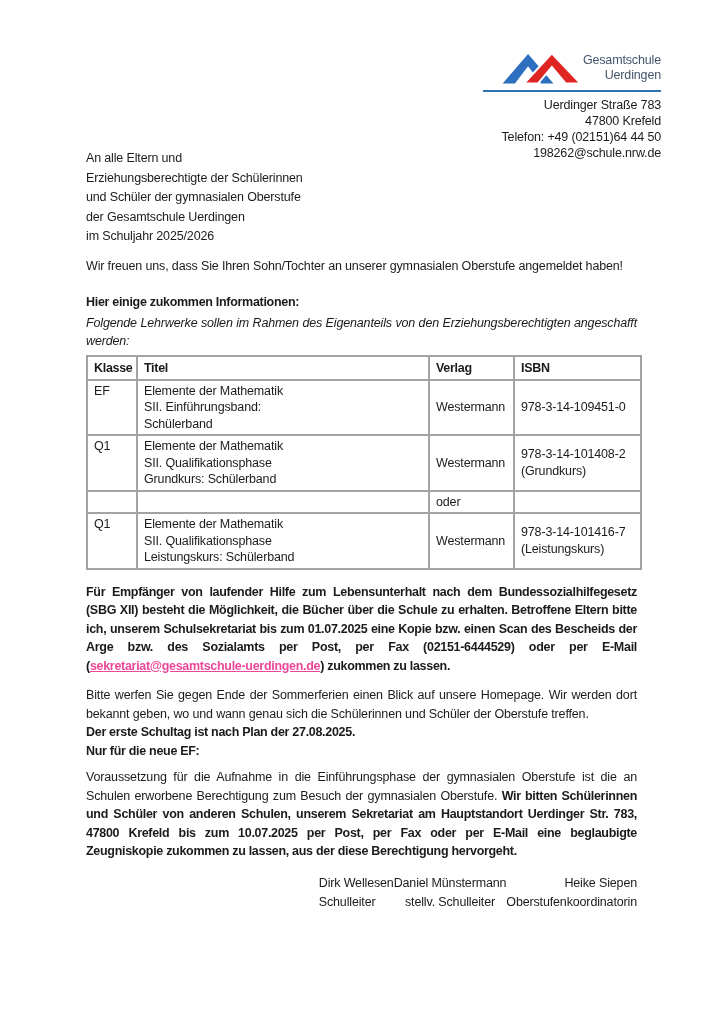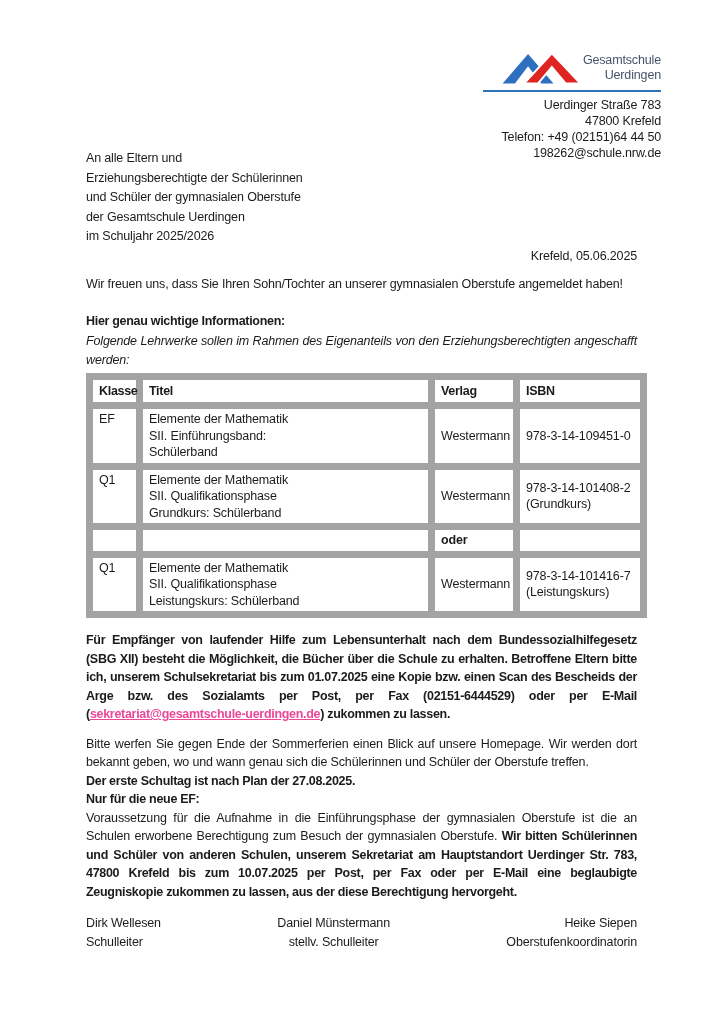--- a/index.html
+++ b/index.html
@@ -3,55 +3,55 @@
 <meta charset="utf-8">
 <style>
   html,body{margin:0;padding:0;background:#ffffff;}
   body{
     width:724px;height:1024px;overflow:hidden;
     font-family:"Liberation Sans","DejaVu Sans",sans-serif;
     color:#1b1b1b;font-size:12.5px;line-height:18.5px;letter-spacing:-0.15px;
   }
   .page{box-sizing:border-box;width:724px;height:1024px;padding:50px 87px 0 86px;background:#fff;}
   p{margin:0;}
-  .just{text-align:justify;}
+  .just{text-align:justify;margin-top:8px;}
   .b{font-weight:bold;letter-spacing:-0.3px;}
   .pre{white-space:pre-line;}
 
   
   .brand{width:178px;margin-left:auto;margin-right:-24px;}
   .brand-row{display:flex;align-items:center;justify-content:flex-end;gap:0;}
   .brand-name{text-align:right;color:#44546a;font-size:12.5px;line-height:15px;}
   .brand-rule{height:2px;background:#2e75b6;margin-top:4px;}
   .address{text-align:right;line-height:16px;margin-top:5px;}
 
   .recipient{margin-top:-12px;line-height:19.5px;}
   .dateline{text-align:right;margin-top:0;}
 
   .intro{margin-top:10px;}
   .sec-head{margin-top:18px;font-weight:bold;letter-spacing:-0.3px;}
   .info-intro{margin-top:2px;font-style:italic;}
 
   
   table.books{border-collapse:collapse;margin-top:4px;width:554px;table-layout:fixed;}
   table.books th,table.books td{
-    border:7px solid #a3a3a3;padding:2px 6px;vertical-align:middle;
+    border:2px solid #a3a3a3;padding:2px 6px;vertical-align:middle;
     font-size:12.5px;line-height:16.5px;text-align:left;
   }
   table.books th{font-weight:bold;letter-spacing:-0.3px;line-height:18px;}
   td.c{text-align:center;}
   td.top{vertical-align:middle;}
-  .sep-cell{text-align:center;font-weight:bold;line-height:17px;}
+  .sep-cell{text-align:center;font-weight:normal;line-height:17px;}
 
   .social{margin-top:13px;}
   a.mail{color:#ec4899;text-decoration:underline;}
   .homepage{margin-top:11px;}
   .ef-head{font-weight:bold;letter-spacing:-0.3px;}
   .closing{margin-top:13px;}
-  .signatures{display:flex;justify-content:space-between;margin-top:13px;line-height:19px;}
+  .signatures{display:flex;justify-content:flex-end;margin-top:13px;line-height:19px;}
   .sig.mid{text-align:center;}
   .sig.right{text-align:right;}
 </style>
 </head>
 <body>
 
 <div class="page">
 
   <div class="brand">
     <div class="brand-row">
@@ -68,25 +68,24 @@
 Telefon: +49 (02151)64 44 50
 198262@schule.nrw.de</div>
   </div>
 
   <div class="recipient pre">An alle Eltern und
 Erziehungsberechtigte der Schülerinnen
 und Schüler der gymnasialen Oberstufe
 der Gesamtschule Uerdingen
 im Schuljahr 2025/2026</div>
 
-  <div class="dateline">Krefeld, 05.06.2025</div>
 
   <p class="intro just">Wir freuen uns, dass Sie Ihren Sohn/Tochter an unserer gymnasialen Oberstufe angemeldet haben!</p>
 
-  <p class="sec-head">Hier genau wichtige Informationen:</p>
+  <p class="sec-head">Hier einige zukommen Informationen:</p>
   <p class="info-intro just">Folgende Lehrwerke sollen im Rahmen des Eigenanteils von den Erziehungsberechtigten angeschafft werden:</p>
 
   <table class="books">
     <colgroup>
       <col style="width:50px">
         <col style="width:292px">
         <col style="width:85px">
         <col style="width:127px">
     </colgroup>
     <thead>

